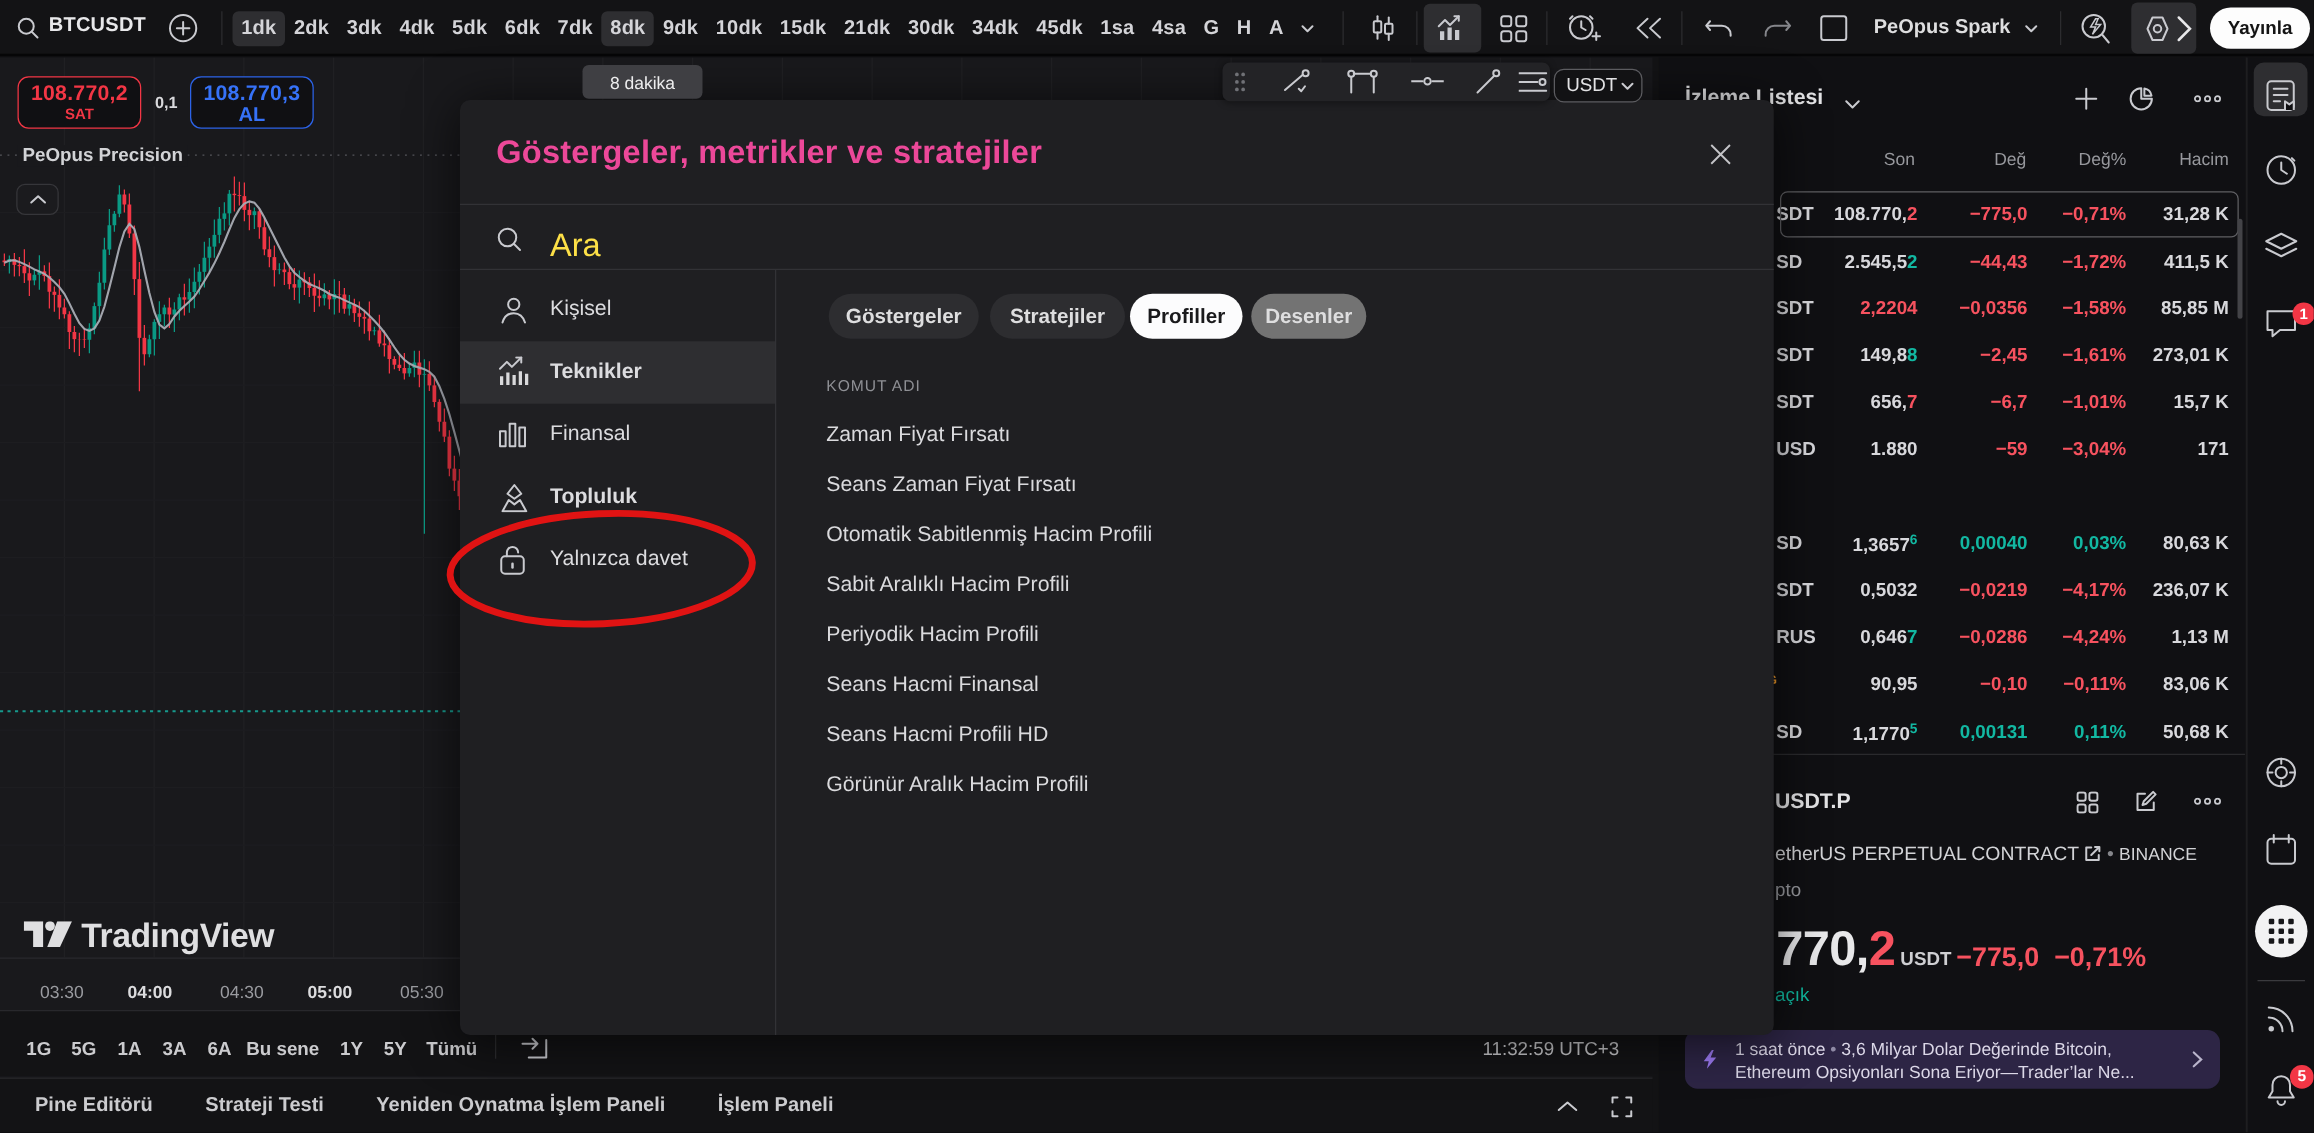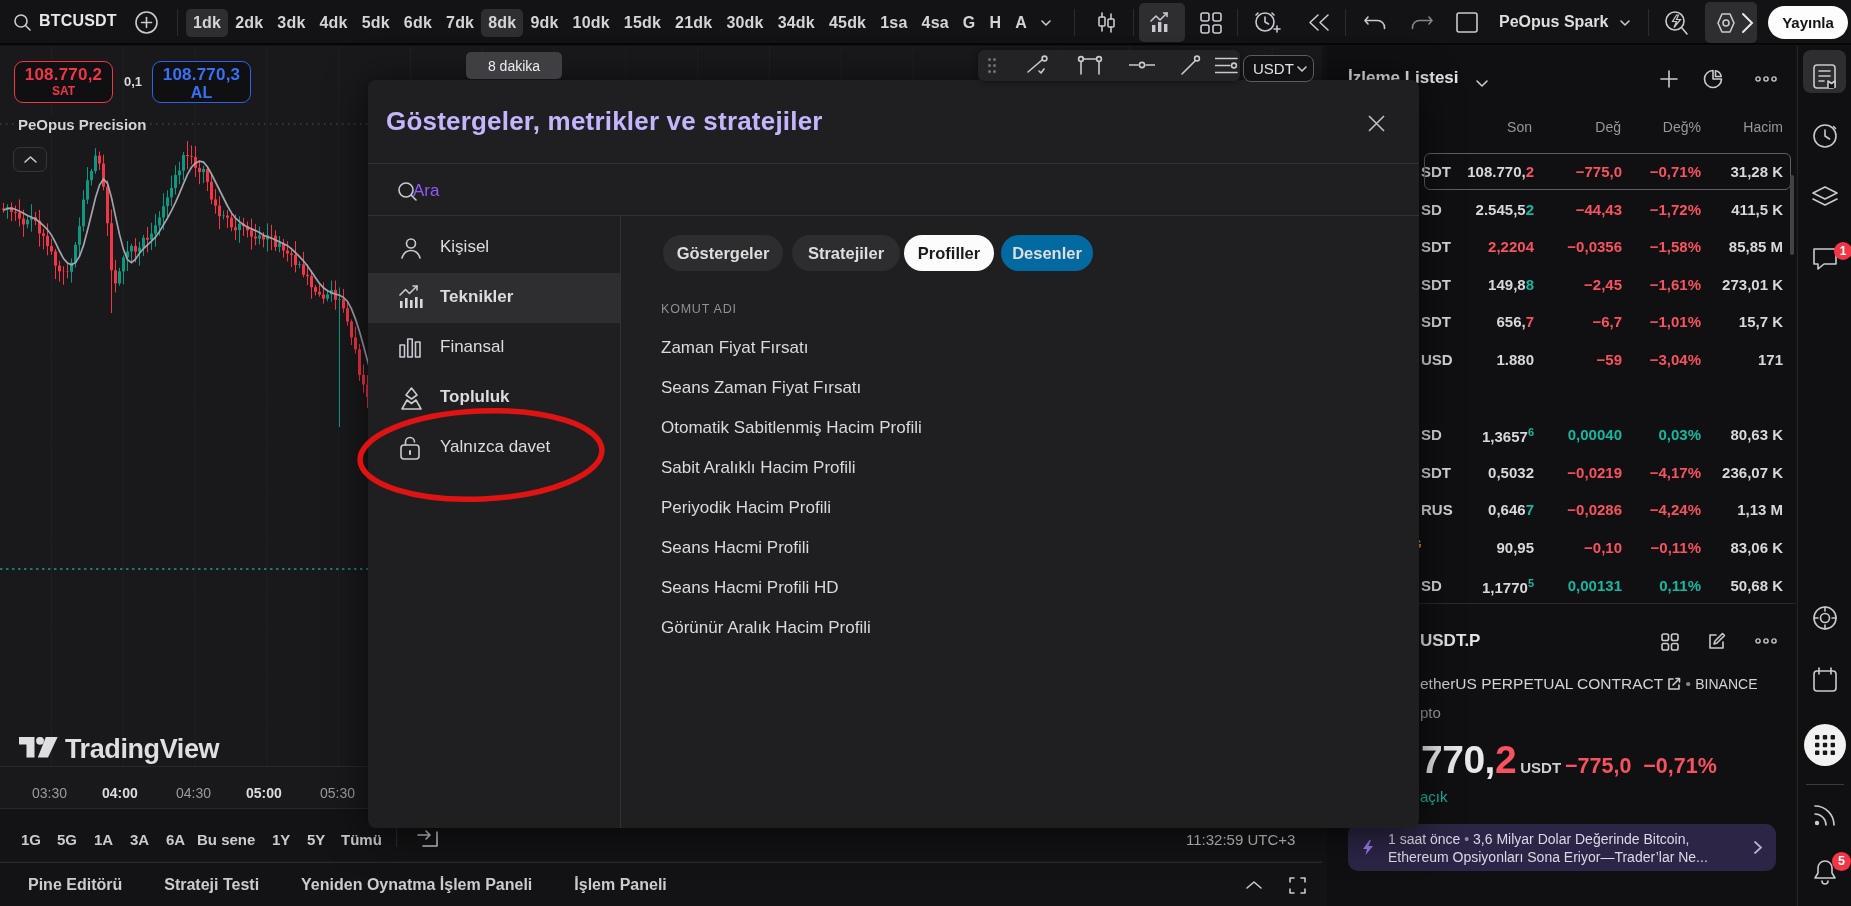--- a/index.html
+++ b/index.html
@@ -626,30 +626,30 @@
 <div class="abs" style="left:13px;top:858px"><svg width="30" height="30" viewBox="0 0 30 30">
           <path d="M24 15a10 10 0 11-5-8.5" class="ic"></path>
           <text x="10.5" y="20" font-size="14" fill="#c9cacf" font-weight="700" font-family="Liberation Sans">?</text>
           <path d="M24 4l1.2 3L28 8.2l-2.8 1.2L24 12.5l-1.2-3.1-2.8-1.2 2.8-1.2z" fill="#c9cacf"></path>
         </svg></div>
 </div>
 
 <div class="abs" style="left:1790px;top:175px;width:4px;height:80px;background:#434347;border-radius:2px"></div>
 
 <div class="abs" style="left:368px;top:80px;width:1051px;height:748px;background:#1f1f22;border-radius:8px;box-shadow:0 4px 40px rgba(0,0,0,.65);z-index:50">
-  <div class="abs" style="left:18px;top:26px;font-size:26px;font-weight:700;color:#c4b5fd;letter-spacing:.2px">Göstergeler, metrikler ve stratejiler</div>
+  <div class="abs" style="left:29px;top:26px;font-size:26px;font-weight:700;color:#ec4899;letter-spacing:.2px">Göstergeler, metrikler ve stratejiler</div>
   <svg class="abs" style="left:999px;top:34px" width="19" height="19" viewBox="0 0 19 19">
         <path d="M2 2l15 15M17 2L2 17" stroke="#c4c4c8" stroke-width="1.5"></path>
       </svg>
   <div class="abs" style="left:0;top:83px;width:1051px;height:1px;background:#323236"></div>
   <svg class="abs" style="left:29px;top:101px" width="21" height="21" viewBox="0 0 21 21">
         <circle cx="9" cy="9" r="7" class="ic"></circle>
         <line x1="14" y1="14" x2="19" y2="19" class="ic"></line>
       </svg>
-  <div class="abs" style="left:45px;top:101px;font-size:17px;color:#8b5cf6">Ara</div>
+  <div class="abs" style="left:72px;top:101px;font-size:26px;color:#fde047">Ara</div>
   <div class="abs" style="left:0;top:135px;width:1051px;height:1px;background:#323236"></div>
   <div class="abs" style="left:252px;top:136px;width:1px;height:612px;background:#323236"></div>
 
 <div class="abs" style="left:0;top:143px;width:252px;height:50px;">
   <div class="abs" style="left:30px;top:12px"><svg width="26" height="26" viewBox="0 0 26 26">
             <circle cx="13" cy="8.5" r="4.5" class="ic"></circle>
             <path d="M4 23c1.5-5 5-7.5 9-7.5s7.5 2.5 9 7.5" class="ic"></path>
           </svg></div>
   <div class="abs" style="left:72px;top:14px;font-size:17px;font-weight:400;color:#dcdcdf">Kişisel</div>
 </div>
@@ -687,28 +687,28 @@
             <rect x="3" y="10" width="18" height="14" rx="3" class="ic"></rect>
             <path d="M7.5 10V7a4.5 4.5 0 019 0" class="ic"></path>
             <line x1="12" y1="16" x2="12" y2="19" style="stroke:#c9cacf;stroke-width:2;stroke-linecap:round"></line>
           </svg></div>
   <div class="abs" style="left:72px;top:14px;font-size:17px;font-weight:400;color:#dcdcdf">Yalnızca davet</div>
 </div>
 
 <div class="abs" style="left:295px;top:155px;width:120px;height:36px;border-radius:18px;background:#2d2d30;color:#dededf;font-size:16.5px;font-weight:600;display:flex;align-items:center;justify-content:center">Göstergeler</div>
 <div class="abs" style="left:424px;top:155px;width:108px;height:36px;border-radius:18px;background:#2d2d30;color:#dededf;font-size:16.5px;font-weight:600;display:flex;align-items:center;justify-content:center">Stratejiler</div>
 <div class="abs" style="left:536px;top:155px;width:90px;height:36px;border-radius:18px;background:#fcfcfd;color:#1a1a1c;font-size:16.5px;font-weight:600;display:flex;align-items:center;justify-content:center">Profiller</div>
-<div class="abs" style="left:633px;top:155px;width:92px;height:36px;border-radius:18px;background:#0369a1;color:#dededf;font-size:16.5px;font-weight:600;display:flex;align-items:center;justify-content:center">Desenler</div>
+<div class="abs" style="left:633px;top:155px;width:92px;height:36px;border-radius:18px;background:#737373;color:#dededf;font-size:16.5px;font-weight:600;display:flex;align-items:center;justify-content:center">Desenler</div>
 <div class="abs" style="left:293px;top:222px;font-size:12.5px;color:#8f9095;letter-spacing:.8px">KOMUT ADI</div>
 <div class="abs" style="left:293px;top:258px;font-size:17px;color:#dadadd">Zaman Fiyat Fırsatı</div>
 <div class="abs" style="left:293px;top:298px;font-size:17px;color:#dadadd">Seans Zaman Fiyat Fırsatı</div>
 <div class="abs" style="left:293px;top:338px;font-size:17px;color:#dadadd">Otomatik Sabitlenmiş Hacim Profili</div>
 <div class="abs" style="left:293px;top:378px;font-size:17px;color:#dadadd">Sabit Aralıklı Hacim Profili</div>
 <div class="abs" style="left:293px;top:418px;font-size:17px;color:#dadadd">Periyodik Hacim Profili</div>
-<div class="abs" style="left:293px;top:458px;font-size:17px;color:#dadadd">Seans Hacmi Profili</div>
+<div class="abs" style="left:293px;top:458px;font-size:17px;color:#dadadd">Seans Hacmi Finansal</div>
 <div class="abs" style="left:293px;top:498px;font-size:17px;color:#dadadd">Seans Hacmi Profili HD</div>
 <div class="abs" style="left:293px;top:538px;font-size:17px;color:#dadadd">Görünür Aralık Hacim Profili</div>
 </div>
 
 <svg class="abs" style="left:352px;top:403px;z-index:55" width="260" height="104" viewBox="0 0 260 104">
   <ellipse cx="129" cy="52" rx="121" ry="44" fill="none" stroke="#e01313" stroke-width="5.5" transform="rotate(-2.5 129 52)"></ellipse>
 </svg>
 
 <div class="abs" style="left:978px;top:50px;width:262px;height:31px;background:#232326;border-radius:6px;z-index:60;box-shadow:0 1px 6px rgba(0,0,0,.4)">
   <svg class="abs" style="left:9px;top:7px" width="10" height="17" viewBox="0 0 10 17">

